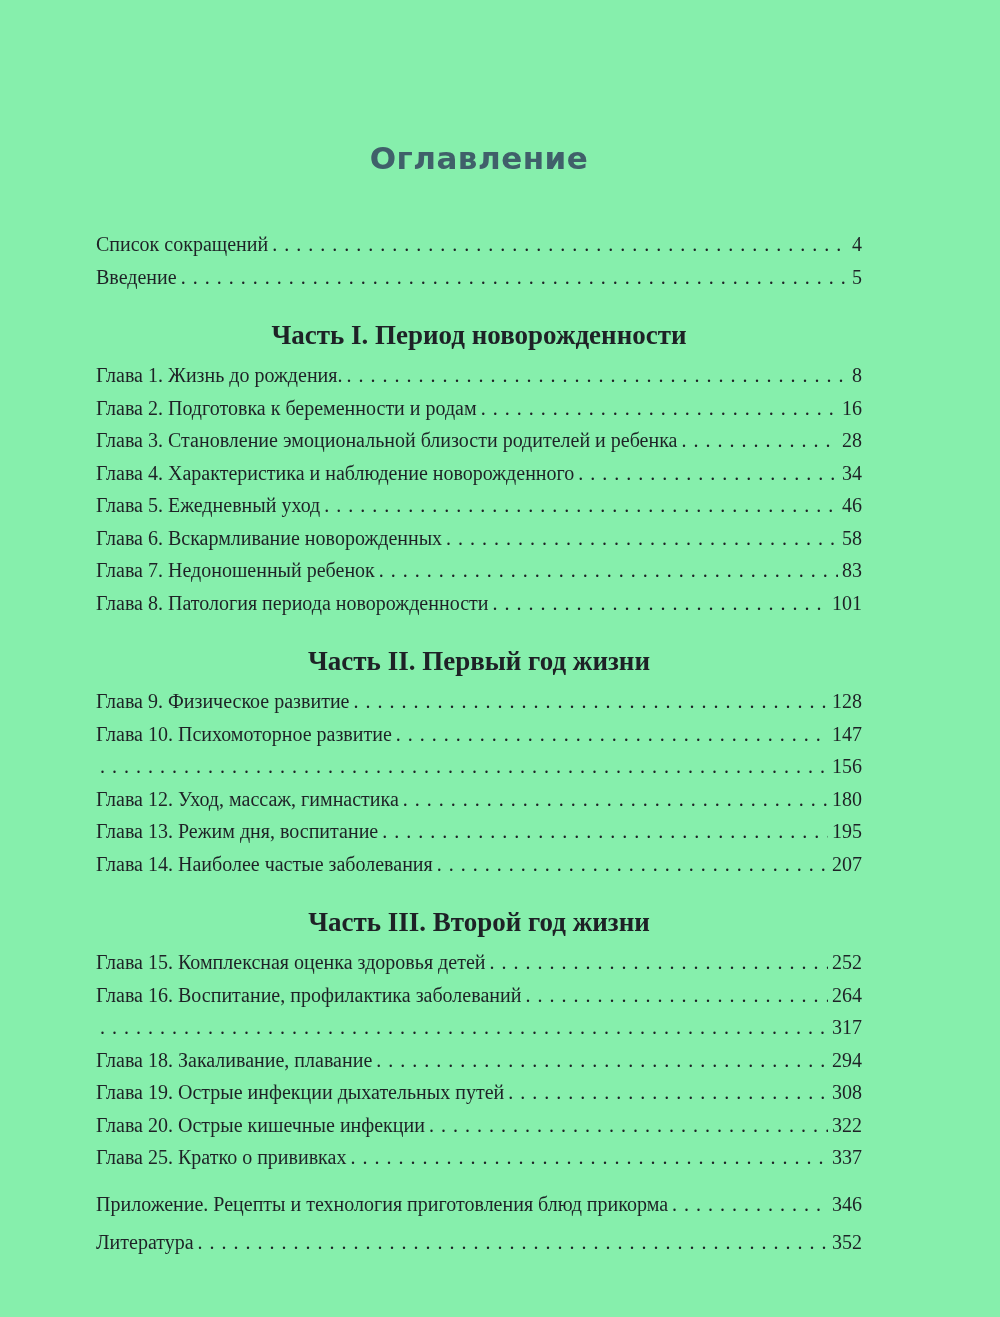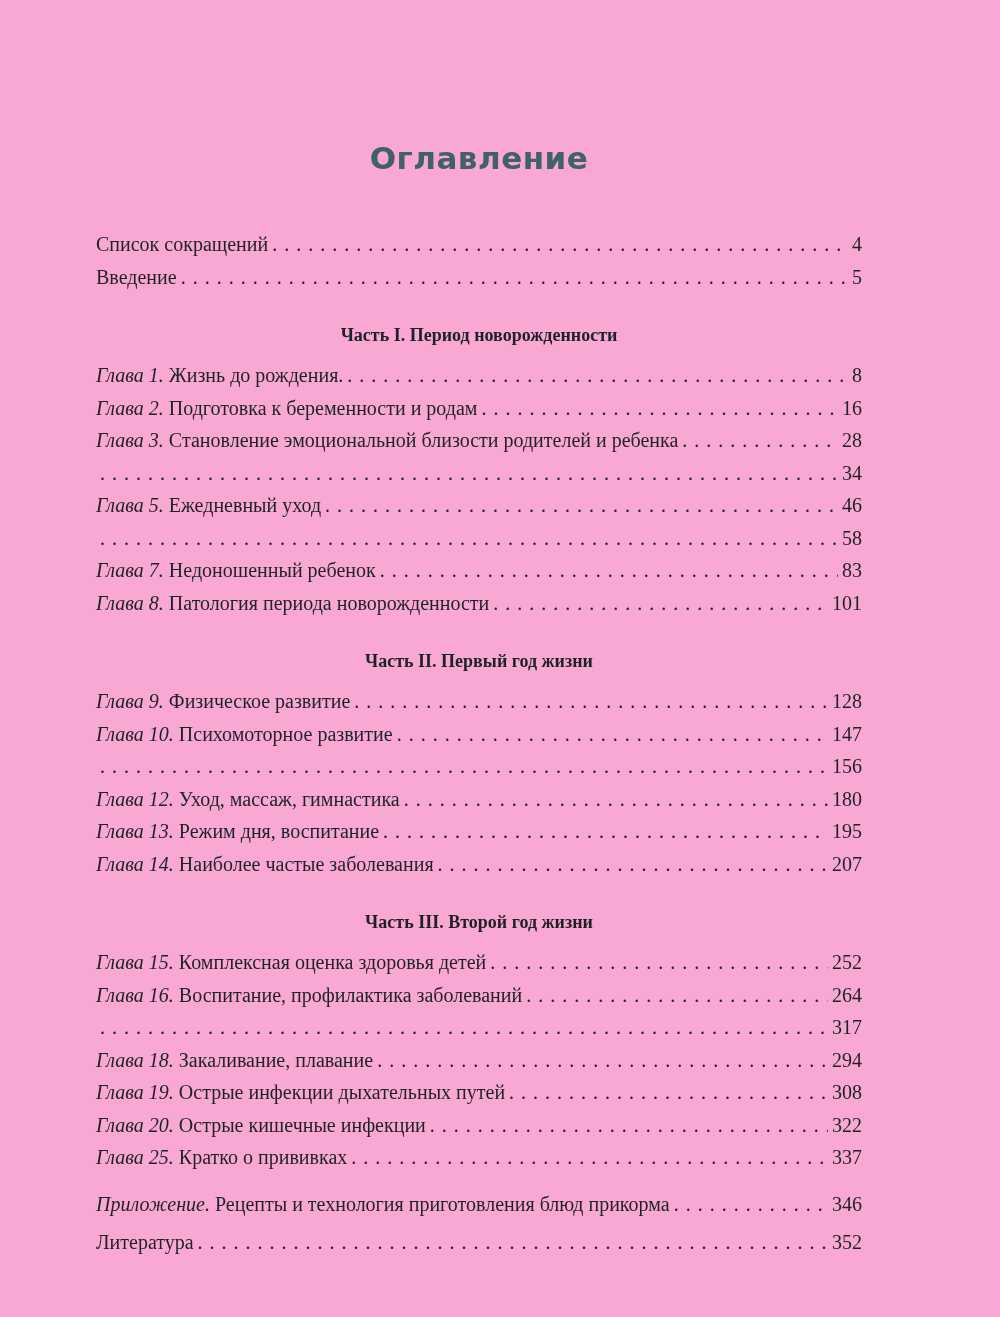--- a/index.html
+++ b/index.html
@@ -4,21 +4,21 @@
 <style>
   html, body {
     margin: 0;
     padding: 0;
     background: #ffffff;
   }
   .page {
     position: relative;
     width: 1000px;
     height: 1317px;
-    background: #f9a8d4;
+    background: #86efac;
     box-sizing: border-box;
     padding: 140px 138px 0 96px;
     font-family: "Liberation Serif", serif;
     color: #1e2226;
     overflow: hidden;
   }
   .toc-title {
     text-align: center;
     font-family: "DejaVu Sans", sans-serif;
     font-weight: bold;
@@ -30,38 +30,37 @@
     display: flex;
     align-items: center;
     font-size: 20px;
     line-height: 32.5px;
     white-space: nowrap;
   }
   .entry-label {
     flex: 0 0 auto;
   }
   .prefix {
-    font-style: italic;
   }
   .dots {
     flex: 1 1 auto;
     min-width: 0;
     overflow: hidden;
     white-space: nowrap;
     word-spacing: 2px;
     padding: 0 2px 0 4px;
   }
   .page-num {
     flex: 0 0 auto;
     padding-left: 4px;
   }
   .section-heading {
     text-align: center;
     font-weight: bold;
-    font-size: 18px;
+    font-size: 27px;
     line-height: 30px;
     margin: 27px 0 9px 0;
   }
   .front-list {
     margin-bottom: 12px;
   }
   .back-list {
     margin-top: 14px;
   }
   .back-list .toc-row {
@@ -96,29 +95,31 @@
         <span class="entry-label"><span class="prefix">Глава 2. </span>Подготовка к беременности и родам</span>
         <span class="dots"> . . . . . . . . . . . . . . . . . . . . . . . . . . . . . . . . . . . . . . . . . . . . . . . . . . . . . . . . . . . . . . . . . . . . . . . . . . . . . . . . . . . . . . . . . . . . . . . . . . . . . . . . . . . . . . . . . . . . . . . .</span>
         <span class="page-num">16</span>
       </div>
       <div class="toc-row">
         <span class="entry-label"><span class="prefix">Глава 3. </span>Становление эмоциональной близости родителей и ребенка</span>
         <span class="dots"> . . . . . . . . . . . . . . . . . . . . . . . . . . . . . . . . . . . . . . . . . . . . . . . . . . . . . . . . . . . . . . . . . . . . . . . . . . . . . . . . . . . . . . . . . . . . . . . . . . . . . . . . . . . . . . . . . . . . . . . .</span>
         <span class="page-num">28</span>
       </div>
       <div class="toc-row">
+        <span class="entry-label"><span class="prefix">Глава 4. </span>Характеристика и наблюдение новорожденного</span>
         <span class="dots"> . . . . . . . . . . . . . . . . . . . . . . . . . . . . . . . . . . . . . . . . . . . . . . . . . . . . . . . . . . . . . . . . . . . . . . . . . . . . . . . . . . . . . . . . . . . . . . . . . . . . . . . . . . . . . . . . . . . . . . . .</span>
         <span class="page-num">34</span>
       </div>
       <div class="toc-row">
         <span class="entry-label"><span class="prefix">Глава 5. </span>Ежедневный уход</span>
         <span class="dots"> . . . . . . . . . . . . . . . . . . . . . . . . . . . . . . . . . . . . . . . . . . . . . . . . . . . . . . . . . . . . . . . . . . . . . . . . . . . . . . . . . . . . . . . . . . . . . . . . . . . . . . . . . . . . . . . . . . . . . . . .</span>
         <span class="page-num">46</span>
       </div>
       <div class="toc-row">
+        <span class="entry-label"><span class="prefix">Глава 6. </span>Вскармливание новорожденных</span>
         <span class="dots"> . . . . . . . . . . . . . . . . . . . . . . . . . . . . . . . . . . . . . . . . . . . . . . . . . . . . . . . . . . . . . . . . . . . . . . . . . . . . . . . . . . . . . . . . . . . . . . . . . . . . . . . . . . . . . . . . . . . . . . . .</span>
         <span class="page-num">58</span>
       </div>
       <div class="toc-row">
         <span class="entry-label"><span class="prefix">Глава 7. </span>Недоношенный ребенок</span>
         <span class="dots"> . . . . . . . . . . . . . . . . . . . . . . . . . . . . . . . . . . . . . . . . . . . . . . . . . . . . . . . . . . . . . . . . . . . . . . . . . . . . . . . . . . . . . . . . . . . . . . . . . . . . . . . . . . . . . . . . . . . . . . . .</span>
         <span class="page-num">83</span>
       </div>
       <div class="toc-row">
         <span class="entry-label"><span class="prefix">Глава 8. </span>Патология периода новорожденности</span>

